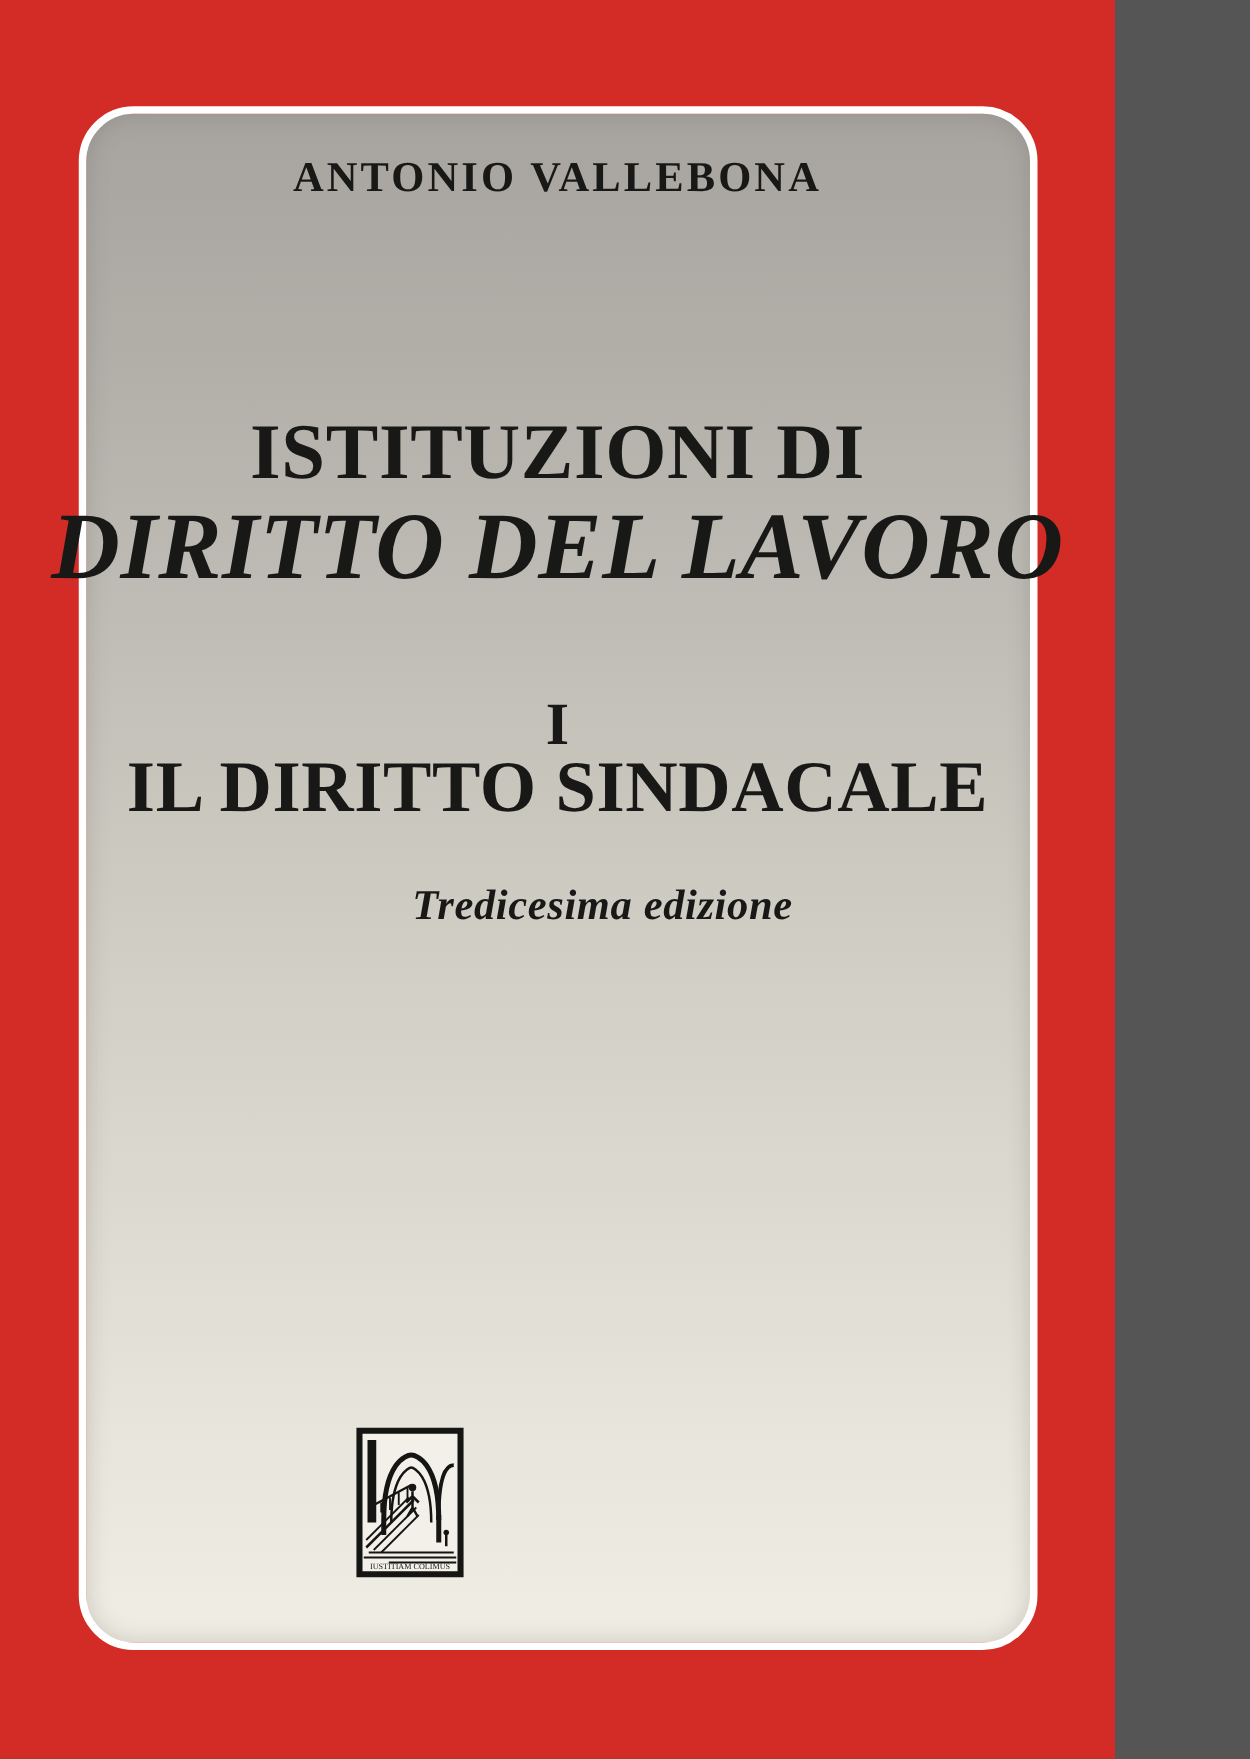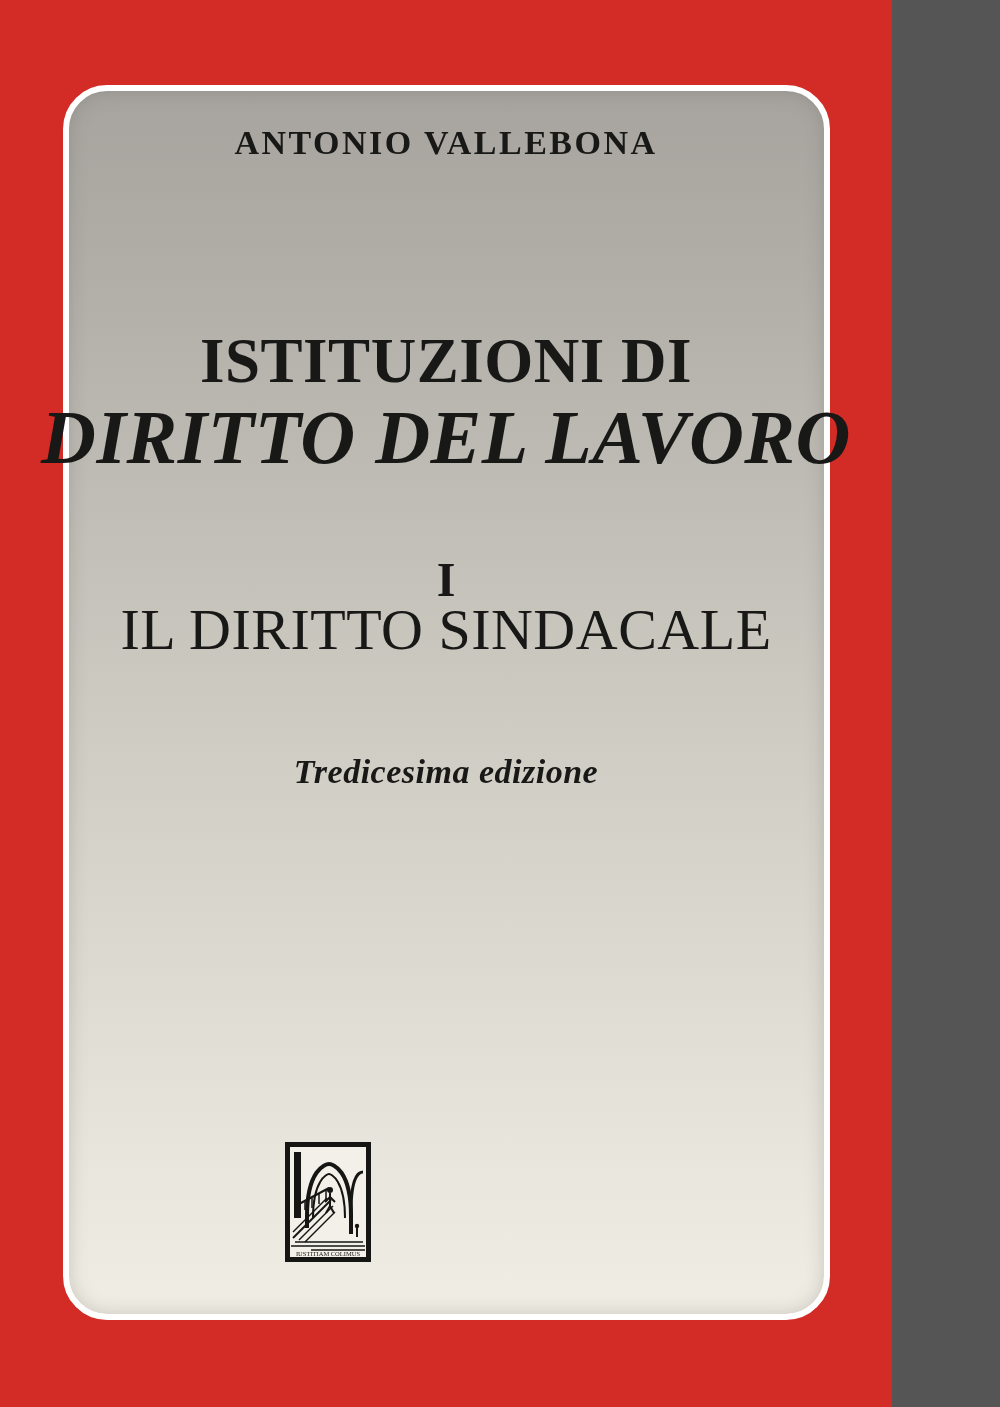--- a/index.html
+++ b/index.html
@@ -68,29 +68,30 @@
     font-style: italic;
   }
   .volume-number {
     top: 556px;
     font-size: 48px;
     font-weight: bold;
   }
   .volume-title {
     top: 601px;
     font-size: 58px;
-    font-weight: normal;
+    font-weight: bold;
     letter-spacing: 0.5px;
   }
   .edition {
-    top: 755px;
+    top: 708px;
     font-size: 34px;
     font-weight: bold;
     font-style: italic;
     letter-spacing: 0.5px;
+    padding-left: 36px;
   }
   .publisher-logo {
     position: absolute;
     top: 1142px;
     left: 285px;
     width: 86px;
     height: 120px;
   }
   .publisher-name {
     position: absolute;

